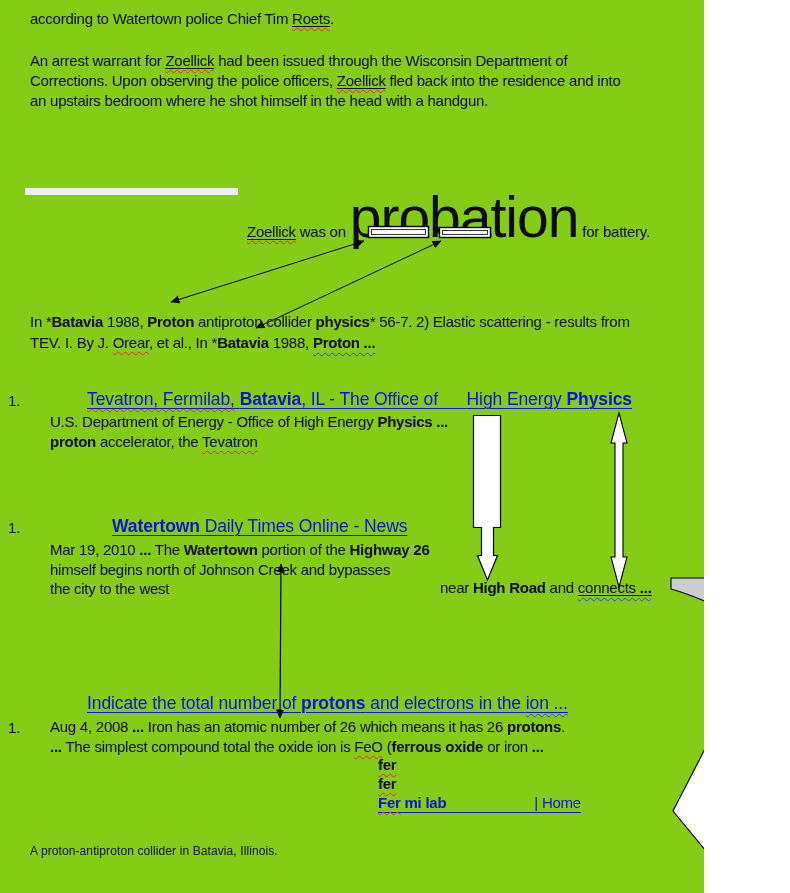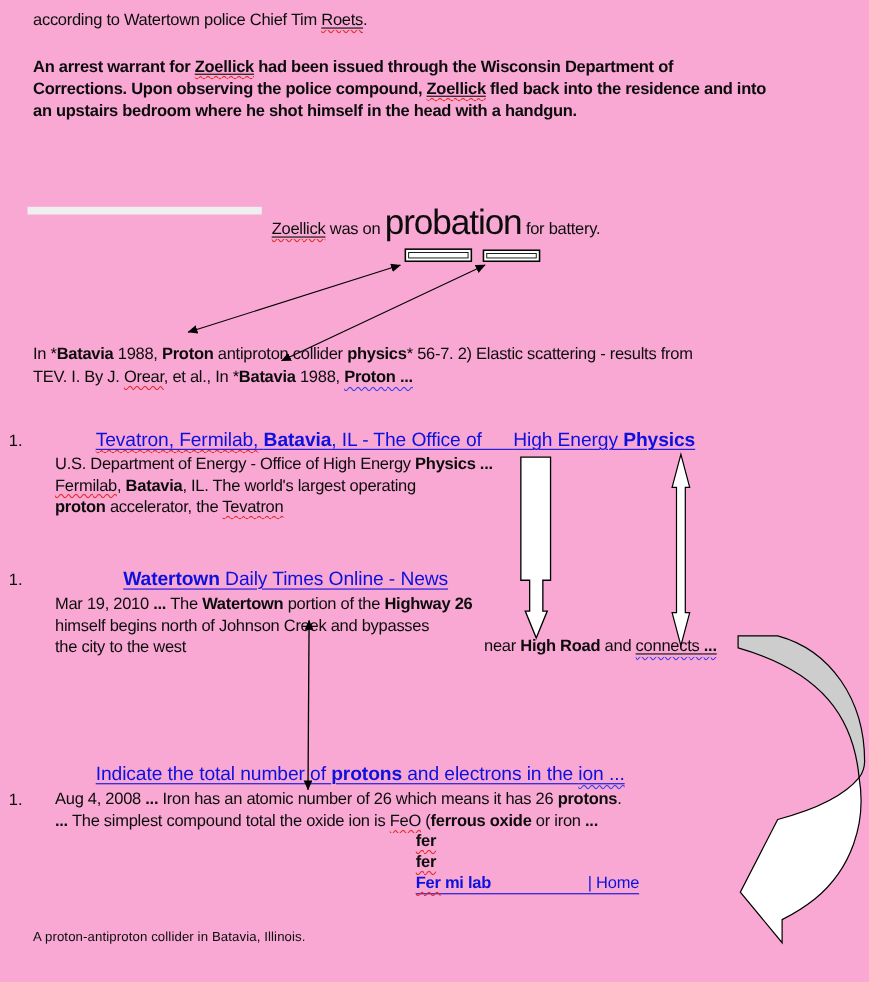--- a/index.html
+++ b/index.html
@@ -1,28 +1,28 @@
 <!DOCTYPE html>
 <html style="--link: #0d11dd; --squiggle_red: #e03127; --wavy_blue: #3b46e8; --shape_gray: #cdcdcd; --highlight_bar: #efefef;"><head>
 <meta charset="utf-8">
 <style>
   html,body{margin:0;padding:0;background:#fff;}
   #page{
-    position:relative;width:790px;height:893px;background:#f9a8d4;
+    position:relative;width:704px;height:893px;background:#84cc16;
     font-family:"Liberation Sans","DejaVu Sans",sans-serif;
     font-size:15px;color:#0c0c0c;letter-spacing:-0.25px;overflow:hidden;
   }
   .abs{position:absolute;}
   .rich{white-space:pre;}
   .b{font-weight:bold;}
   .u{text-decoration:underline;text-decoration-thickness:1px;text-underline-offset:2px;}
   .sqr{text-decoration:underline wavy var(--squiggle_red);text-decoration-thickness:1px;text-underline-offset:3px;}
   .wb{text-decoration:underline wavy var(--wavy_blue);text-decoration-thickness:1px;text-underline-offset:3.5px;}
-  .big{font-size:32px;letter-spacing:-1px;text-align:right;}
-  .lh20 div{line-height:20px;font-weight:bold;}
+  .big{font-size:57px;letter-spacing:-1px;text-align:right;}
+  .lh20 div{line-height:20px;}
   .lh21 div{line-height:21px;}
   .lh195 div{line-height:19.5px;margin-left:20px;}
   .link{color:var(--link);text-decoration:underline;text-decoration-thickness:1.2px;text-underline-offset:2.5px;font-size:17.5px;letter-spacing:-0.1px;margin-left:32px;}
   .num{font-size:15px;letter-spacing:0;}
   .ind3{margin-left:3px;} .ind6{margin-left:6px;} .ind50{margin-left:50px;} .ind78{margin-left:78px;}
   #graybar{left:25px;top:188px;width:213px;height:7px;background:#efefef;}
   #probation-line{left:247px;top:184px;}
   #fermi-links{left:378px;top:755px;}
   #fermi-links div{line-height:19px;}
   .fermi-row{display:inline-flex;border-bottom:1.6px solid var(--link);color:var(--link);align-items:flex-end;}
@@ -33,38 +33,37 @@
 </style>
 </head>
 <body>
 
 <div id="page">
 
   <div class="abs rich" style="left:30px;top:9px;line-height:20px;"><span>according to Watertown police Chief Tim </span><span class="u"><span class="sqr">Roets</span></span><span>.</span></div>
 
   <div class="abs lh20" style="left:30px;top:51px;">
     <div class="rich"><span>An arrest warrant for </span><span class="u"><span class="sqr">Zoellick</span></span><span> had been issued through the Wisconsin Department of</span></div>
-    <div class="rich"><span>Corrections. Upon observing the police compound, </span><span class="u"><span class="sqr">Zoellick</span></span><span> fled back into the residence and into</span></div>
+    <div class="rich"><span>Corrections. Upon observing the police officers, </span><span class="u"><span class="sqr">Zoellick</span></span><span> fled back into the residence and into</span></div>
     <div class="rich"><span>an upstairs bedroom where he shot himself in the head with a handgun.</span></div>
   </div>
 
   <div id="graybar" class="abs"></div>
 
   <div id="probation-line" class="abs rich"><span class="u"><span class="sqr">Zoellick</span></span><span> was on </span><span class="big">probation</span><span> for battery.</span></div>
 
   <div class="abs lh21" style="left:30px;top:311px;">
     <div class="rich"><span>In *</span><span class="b">Batavia</span><span> 1988, </span><span class="b">Proton</span><span> antiproton collider </span><span class="b">physics</span><span>* 56-7. 2) Elastic scattering - results from</span></div>
     <div class="rich"><span>TEV. I. By J. </span><span class="sqr">Orear</span><span>, et al., In *</span><span class="b">Batavia</span><span> 1988, </span><span class="wb b">Proton ...</span></div>
   </div>
 
   <div class="abs num" style="left:8px;top:392px;">1.</div>
   <div class="abs rich link" style="left:55px;top:389px;"><span class="sqr">Tevatron, Fermilab,</span><span> </span><span class="b">Batavia</span><span>, IL - The Office of      </span><span>High Energy </span><span class="b">Physics</span></div>
   <div class="abs lh195" style="left:30px;top:412px;">
     <div class="rich"><span>U.S. Department of Energy - Office of High Energy </span><span class="b">Physics ...</span></div>
-    <div class="rich ind3"><span class="sqr">Fermilab</span><span>, </span><span class="b">Batavia</span><span>, IL. The world's largest operating</span></div>
     <div class="rich ind6"><span class="b">proton</span><span> accelerator, the </span><span class="sqr">Tevatron</span></div>
   </div>
 
   <div class="abs num" style="left:8px;top:519px;">1.</div>
   <div class="abs rich link" style="left:80px;top:516px;"><span class="b">Watertown</span><span> Daily Times Online - News</span></div>
   <div class="abs lh195" style="left:30px;top:540px;">
     <div class="rich"><span>Mar 19, 2010 </span><span class="b">...</span><span> The </span><span class="b">Watertown</span><span> portion of the </span><span class="b">Highway 26</span></div>
     <div class="rich"><span>himself begins north of Johnson Creek and bypasses</span></div>
     <div class="rich ind78"><span>the city to the west</span></div>
   </div>

